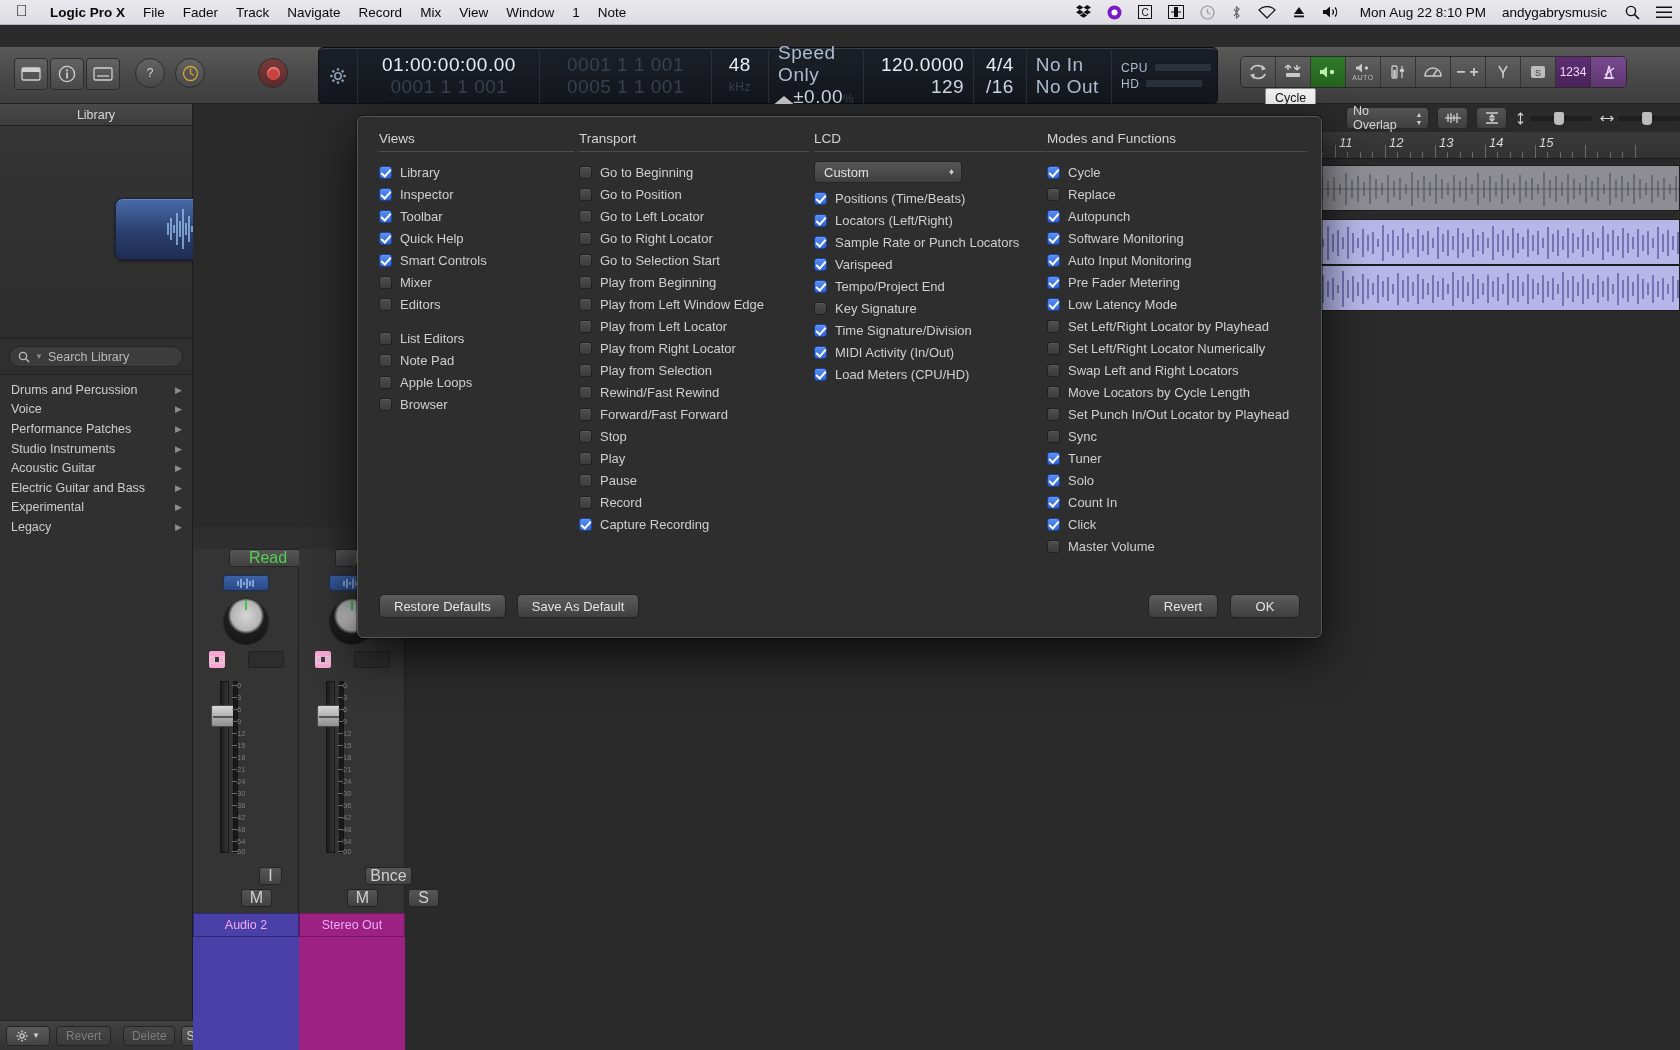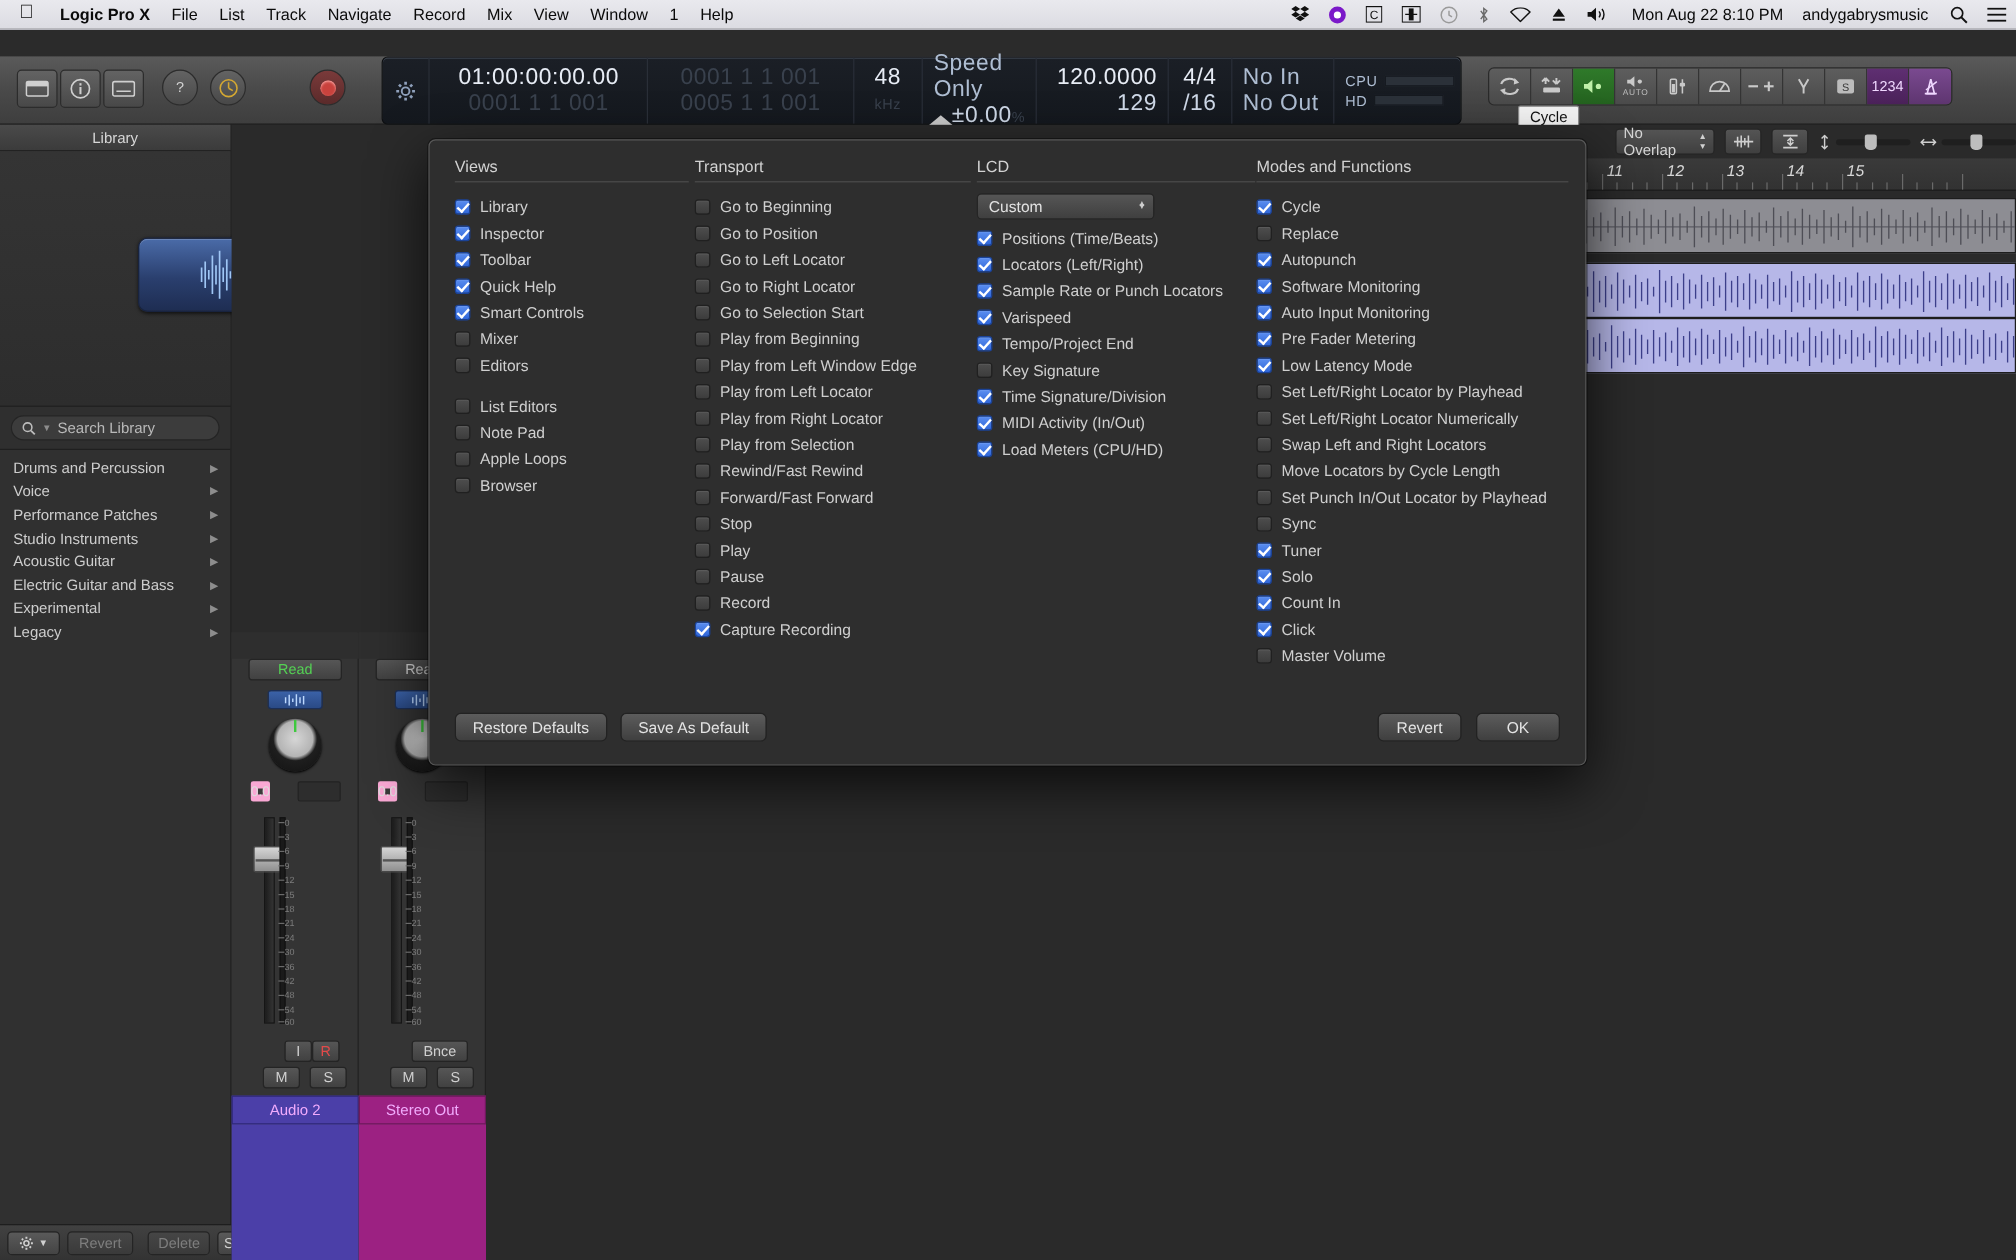--- a/index.html
+++ b/index.html
@@ -166,21 +166,21 @@
   .region { position:absolute; left:0; width:447px; border:1px solid #1d1d1d; overflow:hidden;}
   .region.r1 { top:6px; height:46px; background:#8d8d93; }
   .region.r2 { top:60px; height:46px; background:#b6b7e8; }
   .region.r3 { top:106px; height:46px; background:#b6b7e8; }
 
   
   .strips { position:absolute; top:527px; left:193px; width:215px; height:523px; display:flex;}
   .strip { width:106px; background:#343434; border-right:1px solid #202020; position:relative;}
   .strip-top { position:absolute;top:0;left:0;width:106px;height:22px;background:#2e2e2e;}
   .sbtn { border:1px solid #242424;border-radius:3px;background:linear-gradient(180deg,#565656,#414141);
-     color:#d0d0d0;font-size:12px;display:flex;align-items:center;justify-content:center;}
+     color:#d0d0d0;font-size:16px;display:flex;align-items:center;justify-content:center;margin-left:22px;}
   .readbtn { position:absolute; top:22px; left:14px; width:78px; height:18px; }
   .readbtn.green { color:#54d154; }
   .inpbtn { position:absolute; top:48px; left:30px; width:46px; height:16px;
      background:linear-gradient(180deg,#3b62a8,#2a4a86); border:1px solid #1c2f56;border-radius:3px;
      display:flex;align-items:center;justify-content:center;}
   .knob { position:absolute; top:72px; left:31px; width:44px;height:44px;border-radius:50%;
      background:radial-gradient(circle at 50% 38%, #d6d6d6 0%, #b4b4b4 42%, #1e1e1e 52%, #111 100%);
      box-shadow: 0 1px 2px #000;}
   .knob .mark{position:absolute;left:21px;top:1px;width:2px;height:10px;background:#3ec93e;}
   .valbox { position:absolute; top:124px; left:16px; width:16px;height:17px;
@@ -260,29 +260,29 @@
 </style>
 </head>
 <body>
 
 <div class="app">
 
   <div class="menubar">
     <div class="apple"></div>
     <div class="mi bold">Logic Pro X</div>
     <div class="mi">File</div>
-    <div class="mi">List</div>
+    <div class="mi">Fader</div>
     <div class="mi">Track</div>
     <div class="mi">Navigate</div>
     <div class="mi">Record</div>
     <div class="mi">Mix</div>
     <div class="mi">View</div>
     <div class="mi">Window</div>
     <div class="mi">1</div>
-    <div class="mi">Help</div>
+    <div class="mi">Note</div>
     <div class="spacer"></div>
 
     <div class="sysitem">
       <svg class="icon-svg" width="15" height="14" viewBox="0 0 15 14">
           <path fill="#111" d="M3.7 0L0 2.4l3.7 2.4L7.5 2.4zM11.3 0L7.5 2.4l3.8 2.4L15 2.4zM0 7.2l3.7 2.4 3.8-2.4-3.8-2.4zM11.3 4.8L7.5 7.2l3.8 2.4L15 7.2zM3.8 10.4l3.7 2.4 3.8-2.4L7.5 8z"></path>
         </svg>
     </div>
     <div class="sysitem">
       <svg class="icon-svg" width="15" height="15" viewBox="0 0 15 15">
           <circle cx="7.5" cy="7.5" r="7" fill="#7b19c9"></circle>

